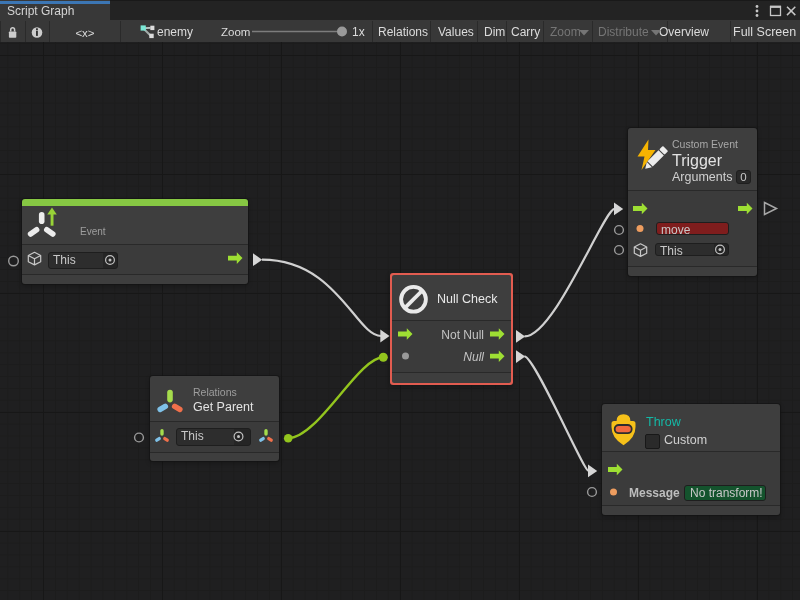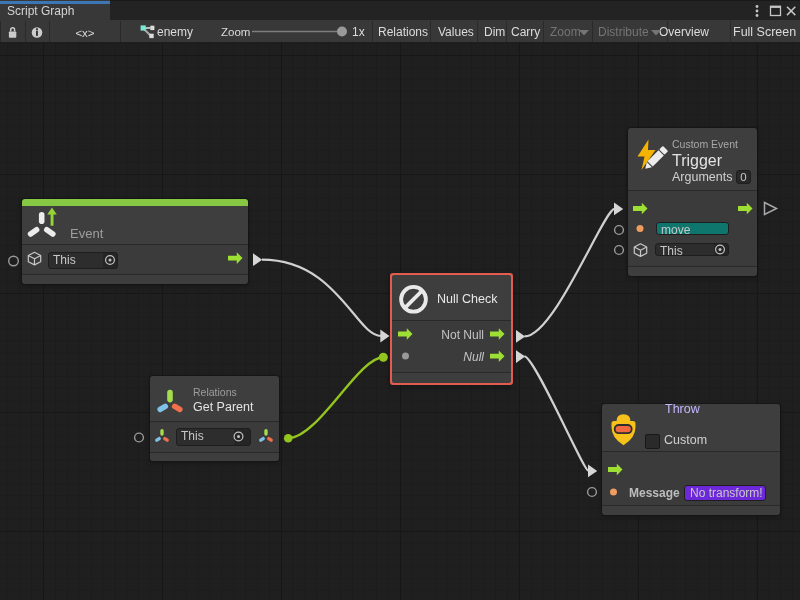--- a/index.html
+++ b/index.html
@@ -74,21 +74,21 @@
   </div>
 
   <div id="graph" class="abs"></div>
 
   <div class="node" style="left:22px;top:199px;width:226px;height:85px;">
     <div class="sec" style="left:0;top:0;width:226px;height:6.5px;background:#86C743;"></div>
     <div class="sec" style="left:0;top:6.5px;width:226px;height:38.5px;background:#3e3e3e;"></div>
     <div class="sec" style="left:0;top:45px;width:226px;height:30px;background:#3b3b3b;border-top:1px solid #292929;box-sizing:border-box;"></div>
     <div class="sec" style="left:0;top:75px;width:226px;height:10px;background:#3e3e3e;border-top:1px solid #292929;box-sizing:border-box;"></div>
   </div>
-  <div class="ntext" style="left:70px;top:226px;font-size:13px;color:#9e9e9e;">Event</div>
+  <div class="ntext" style="left:80px;top:226px;font-size:10px;color:#9e9e9e;">Event</div>
   <div class="field" style="left:48px;top:252px;width:68px;height:15px;"><span style="padding-left:4px;">This</span><i class="fsub" style="width:14px;"></i></div>
 
   <div class="node" style="left:150px;top:376px;width:129px;height:85px;">
     <div class="sec" style="left:0;top:0;width:129px;height:45px;background:#3e3e3e;"></div>
     <div class="sec" style="left:0;top:45px;width:129px;height:31px;background:#3b3b3b;border-top:1px solid #292929;box-sizing:border-box;"></div>
     <div class="sec" style="left:0;top:76px;width:129px;height:9px;background:#3e3e3e;border-top:1px solid #292929;box-sizing:border-box;"></div>
   </div>
   <div class="ntext" style="left:193px;top:386px;font-size:10.5px;color:#9e9e9e;">Relations</div>
   <div class="ntext" style="left:193px;top:400px;font-size:12.5px;color:#e2e2e2;">Get Parent</div>
   <div class="field" style="left:176px;top:428px;width:73px;height:16px;"><span style="padding-left:4px;">This</span><i class="fsub" style="width:16px;"></i></div>
@@ -106,33 +106,33 @@
 
   <div class="node" style="left:628px;top:128px;width:129px;height:148px;">
     <div class="sec" style="left:0;top:0;width:129px;height:62px;background:#3e3e3e;"></div>
     <div class="sec" style="left:0;top:62px;width:129px;height:76px;background:#3b3b3b;border-top:1px solid #292929;box-sizing:border-box;"></div>
     <div class="sec" style="left:0;top:138px;width:129px;height:10px;background:#3e3e3e;border-top:1px solid #292929;box-sizing:border-box;"></div>
   </div>
   <div class="ntext" style="left:672px;top:138px;font-size:10.5px;color:#a8a8a8;">Custom Event</div>
   <div class="ntext" style="left:672px;top:152px;font-size:16px;color:#e2e2e2;">Trigger</div>
   <div class="ntext" style="left:672px;top:170px;font-size:12.5px;color:#d0d0d0;">Arguments</div>
   <div class="field" style="left:736px;top:170px;width:13px;height:12px;background:#282828;text-align:center;line-height:12px;font-size:11.5px;">0</div>
-  <div class="field" style="left:656px;top:222px;width:71px;height:11px;background:#0f766e;"><span style="padding-left:4px;line-height:11px;font-size:12px;">move</span></div>
+  <div class="field" style="left:656px;top:222px;width:71px;height:11px;background:#7f1d1d;"><span style="padding-left:4px;line-height:11px;font-size:12px;">move</span></div>
   <div class="field" style="left:655px;top:243px;width:72px;height:11px;"><span style="padding-left:4px;line-height:11px;font-size:12px;">This</span><i class="fsub" style="width:14px;"></i></div>
 
   <div class="node" style="left:602px;top:404px;width:178px;height:111px;">
     <div class="sec" style="left:0;top:0;width:178px;height:47px;background:#3e3e3e;"></div>
     <div class="sec" style="left:0;top:47px;width:178px;height:54px;background:#3b3b3b;border-top:1px solid #292929;box-sizing:border-box;"></div>
     <div class="sec" style="left:0;top:101px;width:178px;height:10px;background:#3e3e3e;border-top:1px solid #292929;box-sizing:border-box;"></div>
   </div>
-  <div class="ntext" style="left:646px;top:402px;font-size:12.5px;color:#c4b5fd;margin-left:19px;">Throw</div>
+  <div class="ntext" style="left:646px;top:415px;font-size:12.5px;color:#14b8a6;">Throw</div>
   <div class="sec" style="left:645px;top:434px;width:13px;height:13px;background:#2a2a2a;border:1px solid #181818;border-radius:2px;"></div>
   <div class="ntext" style="left:664px;top:433px;font-size:12.5px;color:#d0d0d0;">Custom</div>
   <div class="ntext" style="left:629px;top:486px;font-size:12px;color:#bdbdbd;font-weight:bold;">Message</div>
-  <div class="field" style="left:684px;top:485px;width:80px;height:14px;background:#6d28d9;"><span style="padding-left:5px;font-size:12px;">No transform!</span></div>
+  <div class="field" style="left:684px;top:485px;width:80px;height:14px;background:#14532d;"><span style="padding-left:5px;font-size:12px;">No transform!</span></div>
 
   <svg class="abs" style="left:0;top:0;" width="800" height="600" viewBox="0 0 800 600">
     <defs>
       <g id="flowarrow">
         <path d="M0,3.4 h8.8 v-3.4 l5.7,5.8 l-5.7,5.8 v-3.4 h-8.8 z" fill="#9EDF33"></path>
       </g>
       <g id="tri">
         <path d="M0,0 L9.2,6.4 L0,12.8 Z" fill="#d6d6d6"></path>
       </g>
       <g id="cube">

